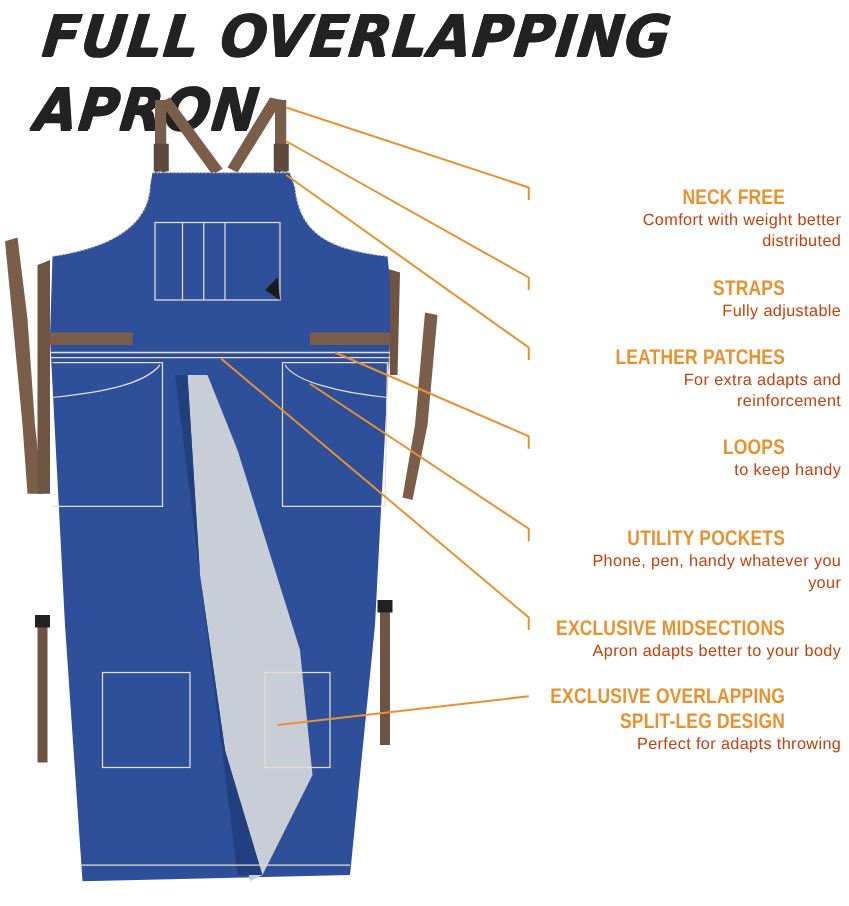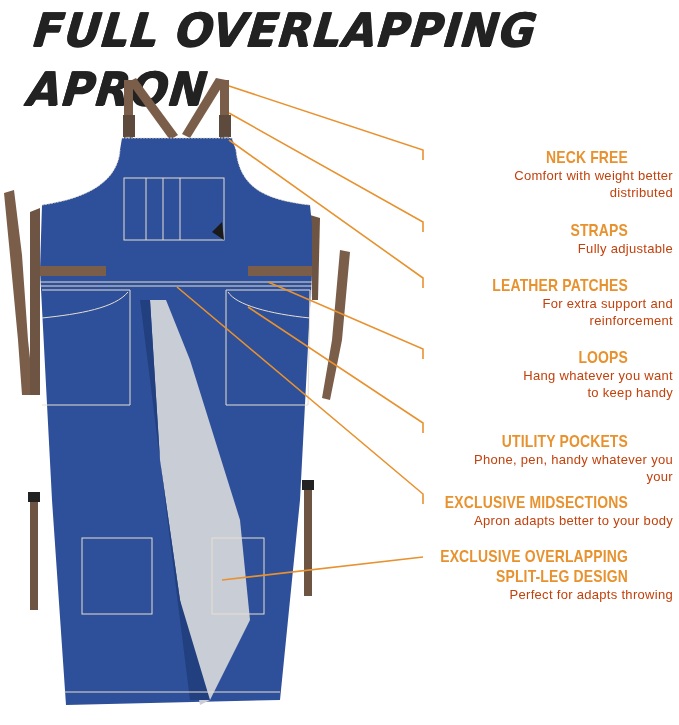--- a/index.html
+++ b/index.html
@@ -105,31 +105,30 @@
   <div class="desc">distributed</div>
 </div>
 
 <div class="feature" style="top:221px;">
   <div class="label">STRAPS</div>
   <div class="desc">Fully adjustable</div>
 </div>
 
 <div class="feature" style="top:276px;">
   <div class="label">LEATHER PATCHES</div>
-  <div class="desc">For extra support and</div>
+  <div class="desc">For extra adapts and</div>
   <div class="desc">reinforcement</div>
 </div>
 
 <div class="feature" style="top:348px;">
   <div class="label">LOOPS</div>
-  <div class="desc">Hang whatever you want</div>
   <div class="desc">to keep handy</div>
 </div>
 
-<div class="feature" style="top:421px;margin-top:11px;">
+<div class="feature" style="top:421px;">
   <div class="label">UTILITY POCKETS</div>
   <div class="desc">Phone, pen, handy whatever you</div>
   <div class="desc">your</div>
 </div>
 
 <div class="feature" style="top:493px;">
   <div class="label">EXCLUSIVE MIDSECTIONS</div>
   <div class="desc">Apron adapts better to your body</div>
 </div>
 

